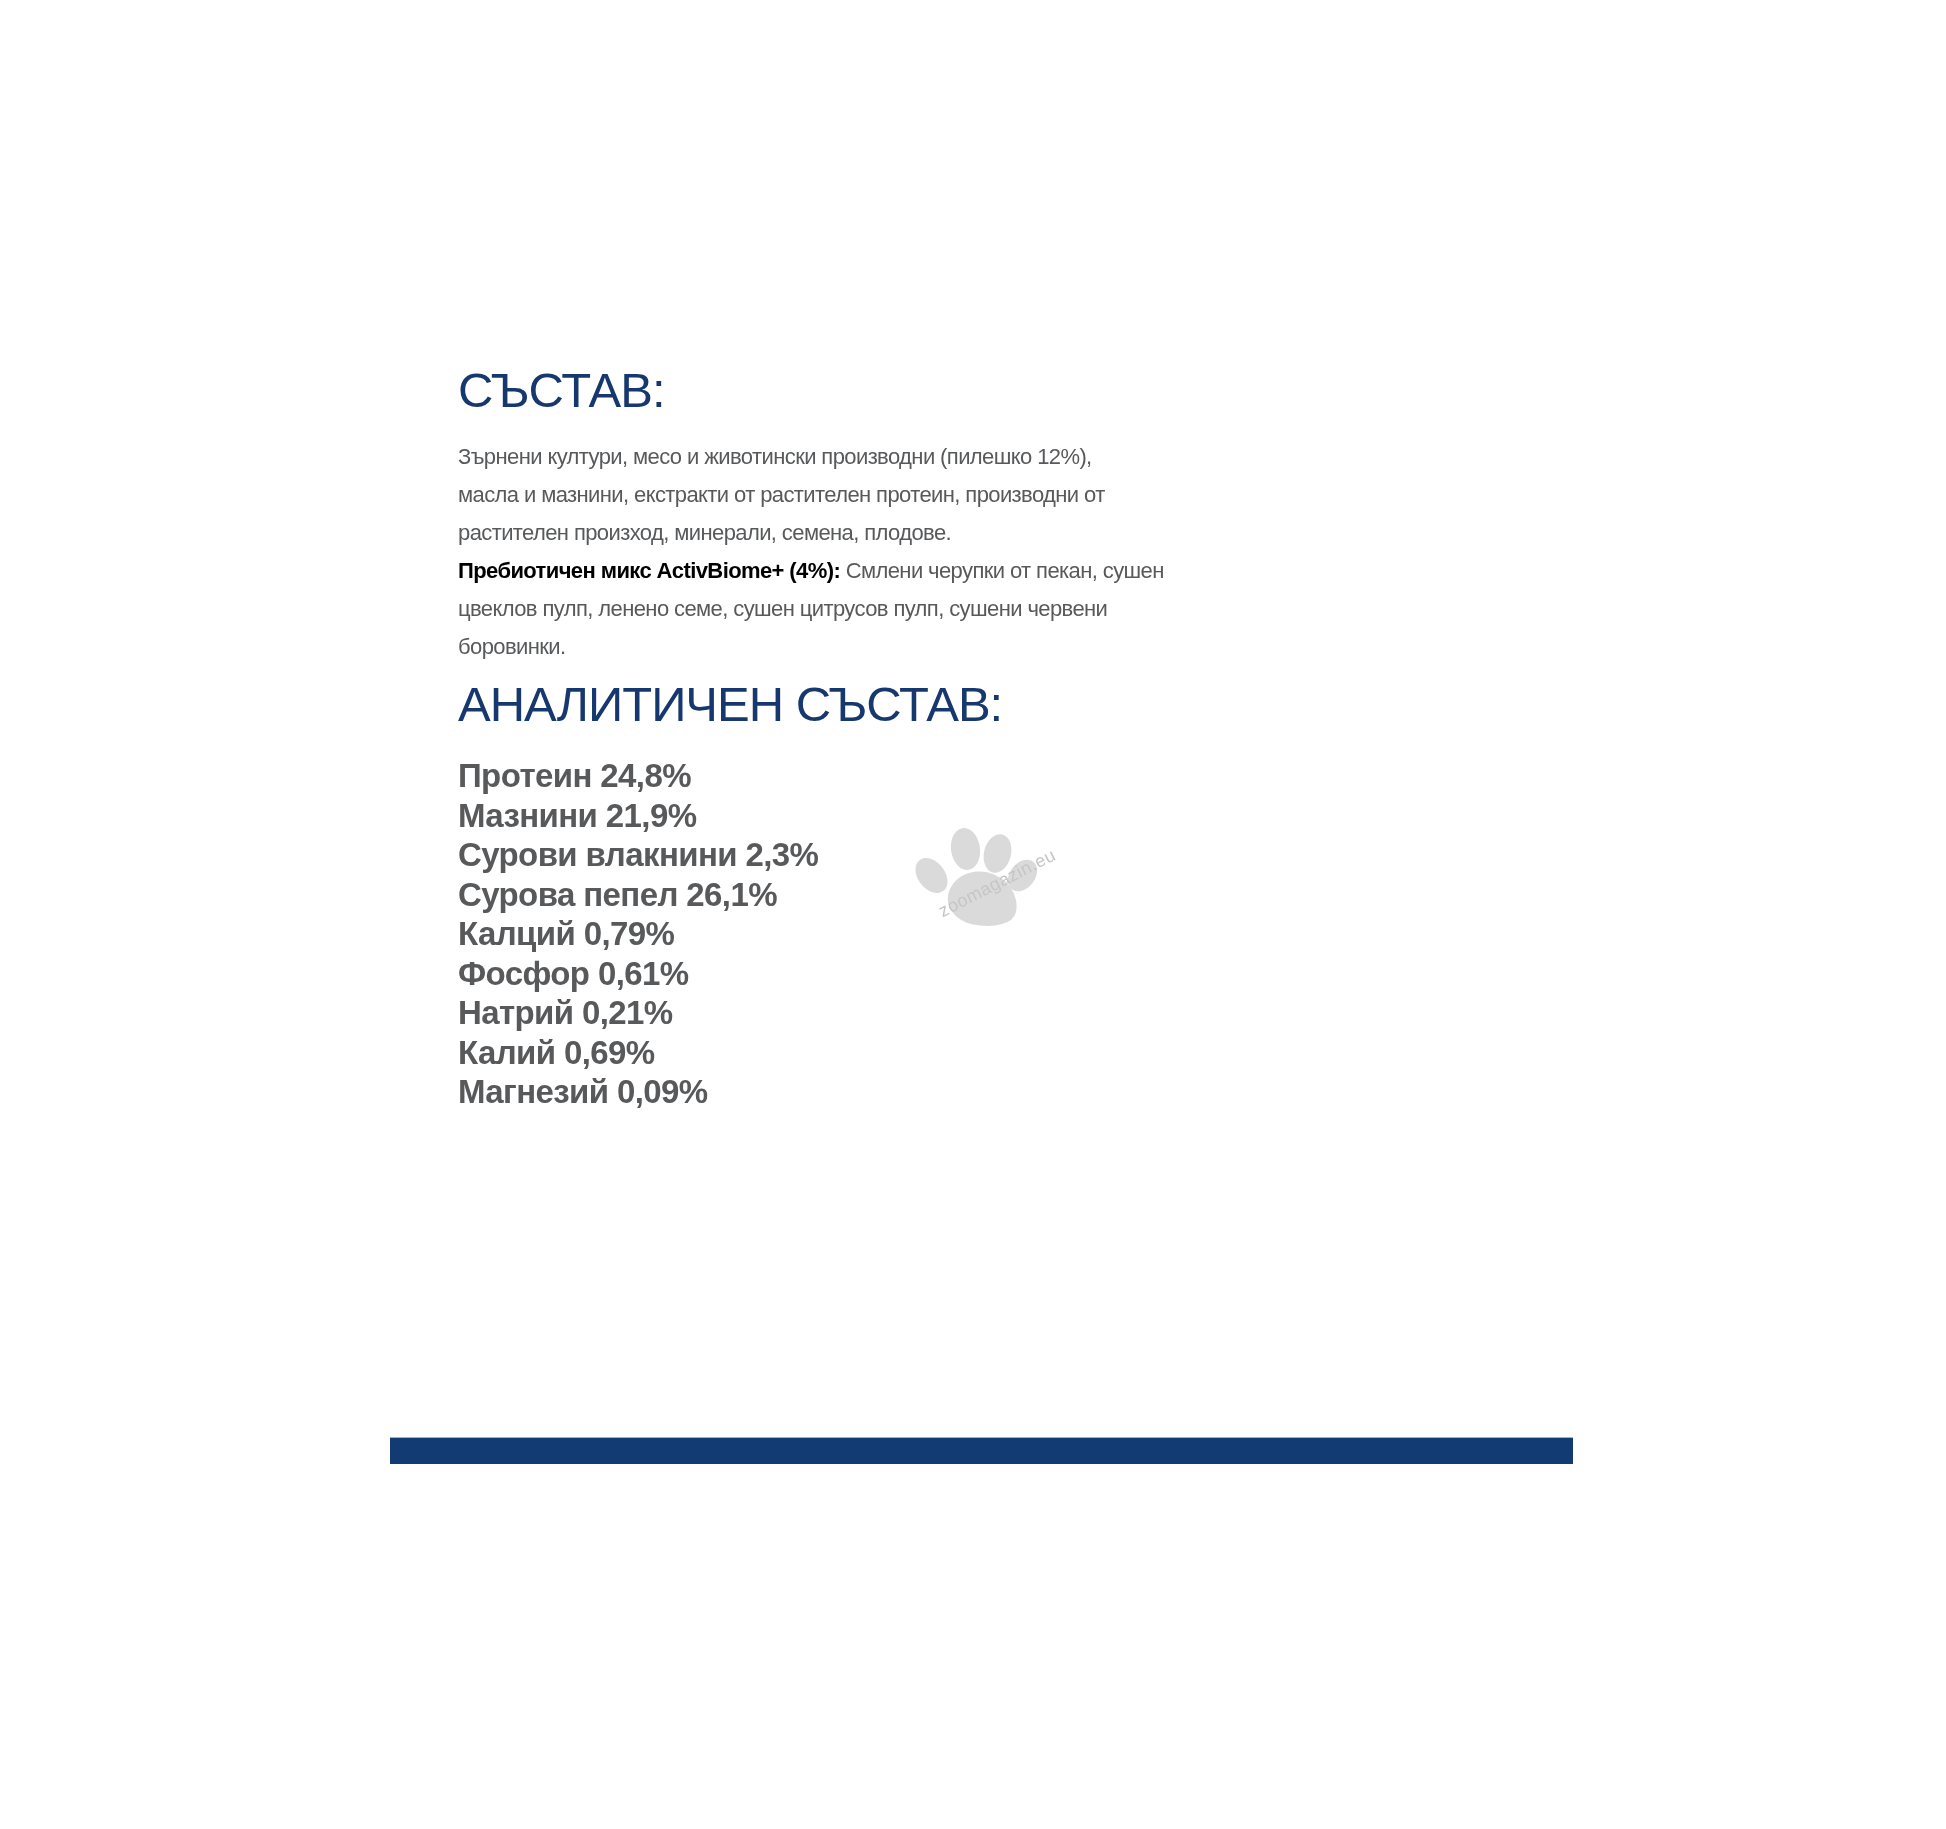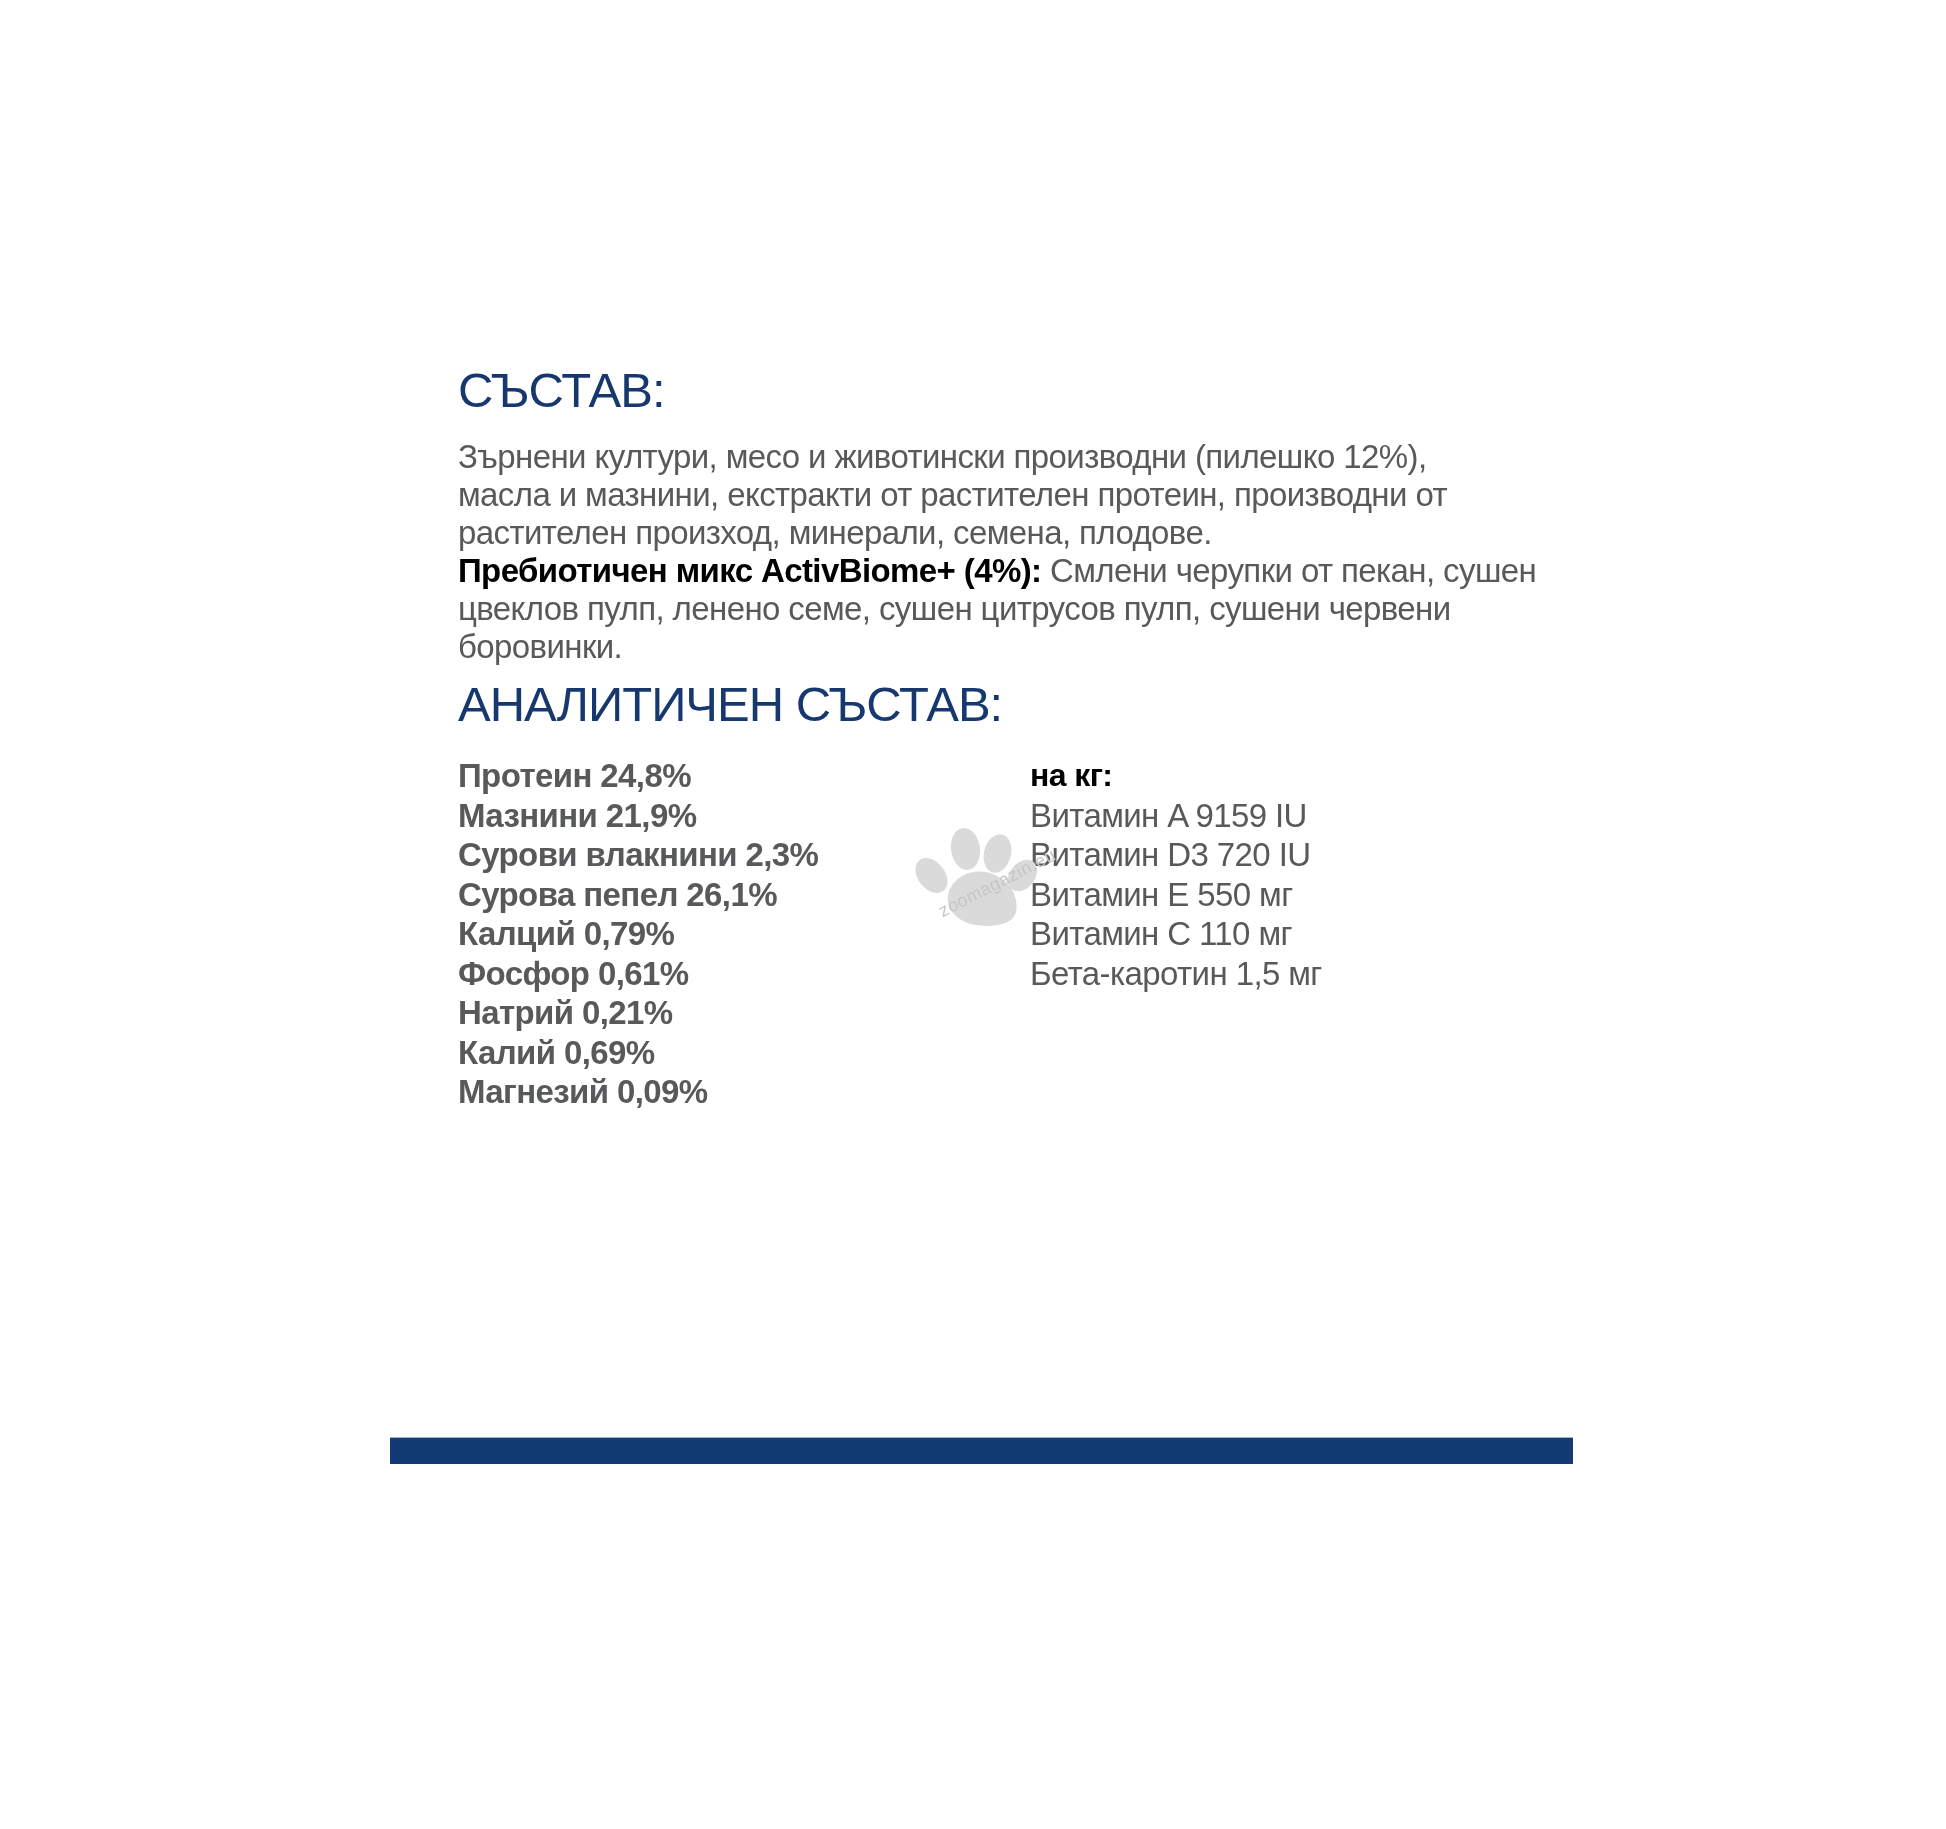--- a/index.html
+++ b/index.html
@@ -17,21 +17,21 @@
     font-size:49px; font-weight:400;
     color:#16386f;
     letter-spacing:-1px;
     white-space:nowrap;
   }
   #composition-heading { top:362px; }
   #analysis-heading   { top:676px; }
 
   .body-text {
     color:#58595b;
-    font-size:33px;
+    font-size:22px;
     line-height:38px;
     letter-spacing:-0.6px;
     white-space:pre-line;
   }
   #composition-text {
     position:absolute; left:458px; top:438px; width:1460px;
   }
   #composition-text strong,
   .bold-gray {
     font-weight:700;
@@ -107,28 +107,20 @@
     <div>Мазнини 21,9%</div>
     <div>Сурови влакнини 2,3%</div>
     <div>Сурова пепел 26,1%</div>
     <div>Калций 0,79%</div>
     <div>Фосфор 0,61%</div>
     <div>Натрий 0,21%</div>
     <div>Калий 0,69%</div>
     <div>Магнезий 0,09%</div>
   </div>
 
-  <div class="perkg-col">
-    <div class="bold-gray">на кг:</div>
-    <div>Витамин A 9159 IU</div>
-    <div>Витамин D3 720 IU</div>
-    <div>Витамин E 550 мг</div>
-    <div>Витамин C 110 мг</div>
-    <div>Бета-каротин 1,5 мг</div>
-  </div>
 
 
   <div class="paw">
     <span class="toe toe1"></span>
     <span class="toe toe2"></span>
     <span class="toe toe3"></span>
     <span class="toe toe4"></span>
     <span class="pad"></span>
   </div>
   <div id="watermark-text">zoomagazin.eu</div>

